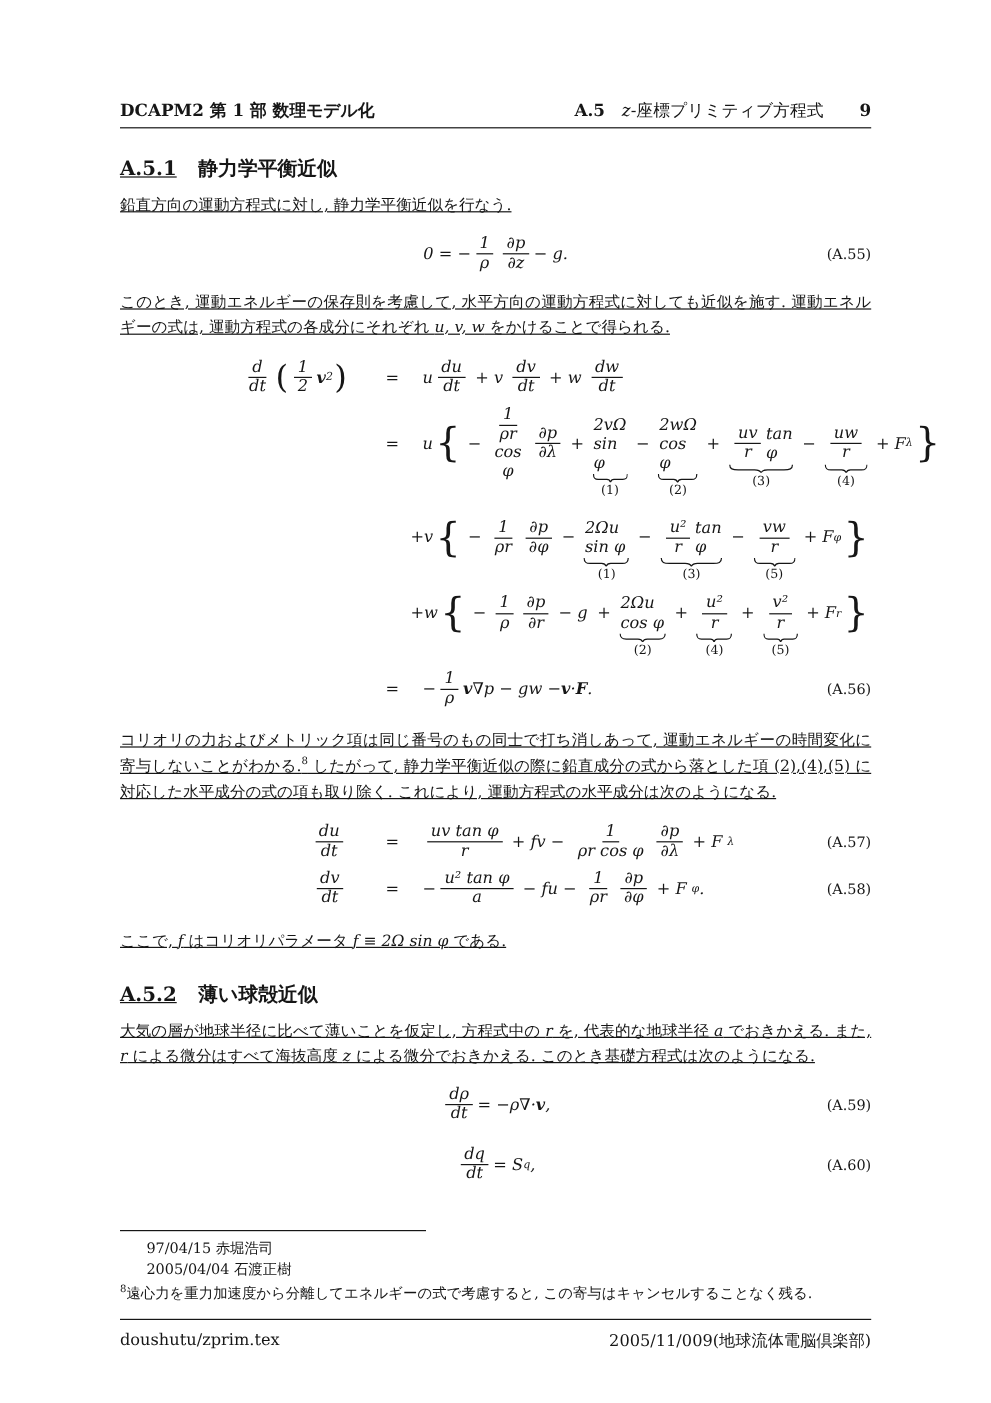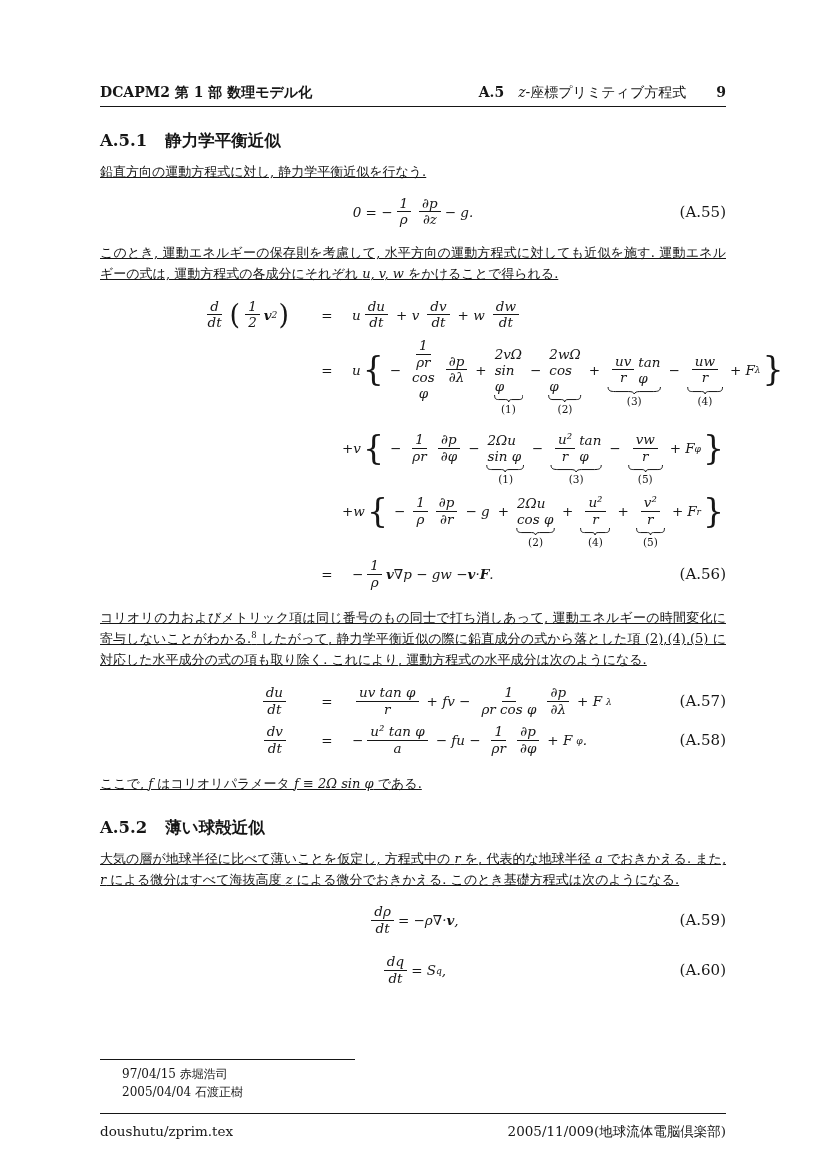--- a/index.html
+++ b/index.html
@@ -1,44 +1,44 @@
 <!DOCTYPE html>
 <html lang="ja"><head>
 <meta charset="utf-8">
 <style>
   html,body{margin:0;padding:0;background:#ffffff;}
   .page{
     width:826px;height:1169px;background:#ffffff;color:#161616;
     font-family:"DejaVu Serif","Liberation Serif",serif;
-    padding:84px 100px 28px 100px;box-sizing:border-box;
+    padding:84px 100px 42px 100px;box-sizing:border-box;
     display:flex;flex-direction:column;overflow:hidden;position:relative;
   }
   
   .hdr{display:flex;justify-content:space-between;align-items:baseline;
        border-bottom:1.5px solid #161616;padding-bottom:4px;font-size:14px;}
   .bold{font-weight:bold;}
   .hdr-right{display:inline-flex;align-items:baseline;}
   .hdr-right .secnum{font-weight:bold;margin-right:14px;}
   .hdr-right .pagenum{font-weight:bold;margin-left:30px;}
   .ital{font-style:italic;}
   
   .title{font-size:21px;font-weight:bold;margin:30px 0 0 0;line-height:1.2;}
   .title .num{margin-right:26px;}
   .sub{font-size:16.5px;font-weight:bold;margin:24px 0 0 0;line-height:1.2;}
-  .sub .num{margin-right:18px;}
+  .sub .num{margin-right:18px;text-decoration:underline;}
   
   p.body{font-size:13px;line-height:1.62;margin:10px 0 0 0;text-align:justify;text-decoration:underline;}
   p.body .mi{font-style:italic;}
   sup.mk{font-size:65%;}
   
   .math{font-style:italic;font-size:13.5px;}
   .eqrow{position:relative;display:flex;align-items:center;justify-content:center;
          margin:14px 0 4px 0;}
   .tag{position:absolute;right:0;top:50%;transform:translateY(-50%);
-       font-style:normal;font-size:15px;}
+       font-style:normal;font-size:12px;}
   .f{display:inline-flex;flex-direction:column;align-items:center;margin:0 4px;
      line-height:1.15;text-align:center;}
   .f .n{padding:0 3px;border-bottom:1px solid #161616;}
   .f .d{padding:0 3px;}
   .op{margin:0 4px;white-space:pre;}
   .bb{font-style:normal;font-size:245%;font-weight:300;line-height:.85;margin:0 2px;}
   .bp{font-style:normal;font-size:200%;font-weight:300;line-height:.85;margin:0 1px;}
   .mb{font-weight:bold;}
   sub.ms,sup.ms{font-size:68%;}
   
@@ -427,20 +427,21 @@
       <span>,</span>
     <span class="tag">(A.60)</span>
   </div>
 
   <div class="fnblock">
     <div class="fnrule"></div>
     <div class="fndates">
       <div>97/04/15 赤堀浩司</div>
       <div>2005/04/04 石渡正樹</div>
     </div>
+    <div class="fnnote"><sup>8</sup><span>遠心力を重力加速度から分離してエネルギーの式で考慮すると, この寄与はキャンセルすることなく残る.</span></div>
   </div>
 
   <div class="ftr">
     <span>doushutu/zprim.tex</span>
     <span>2005/11/009(地球流体電脳倶楽部)</span>
   </div>
 
 </div>
 
 </body></html>

